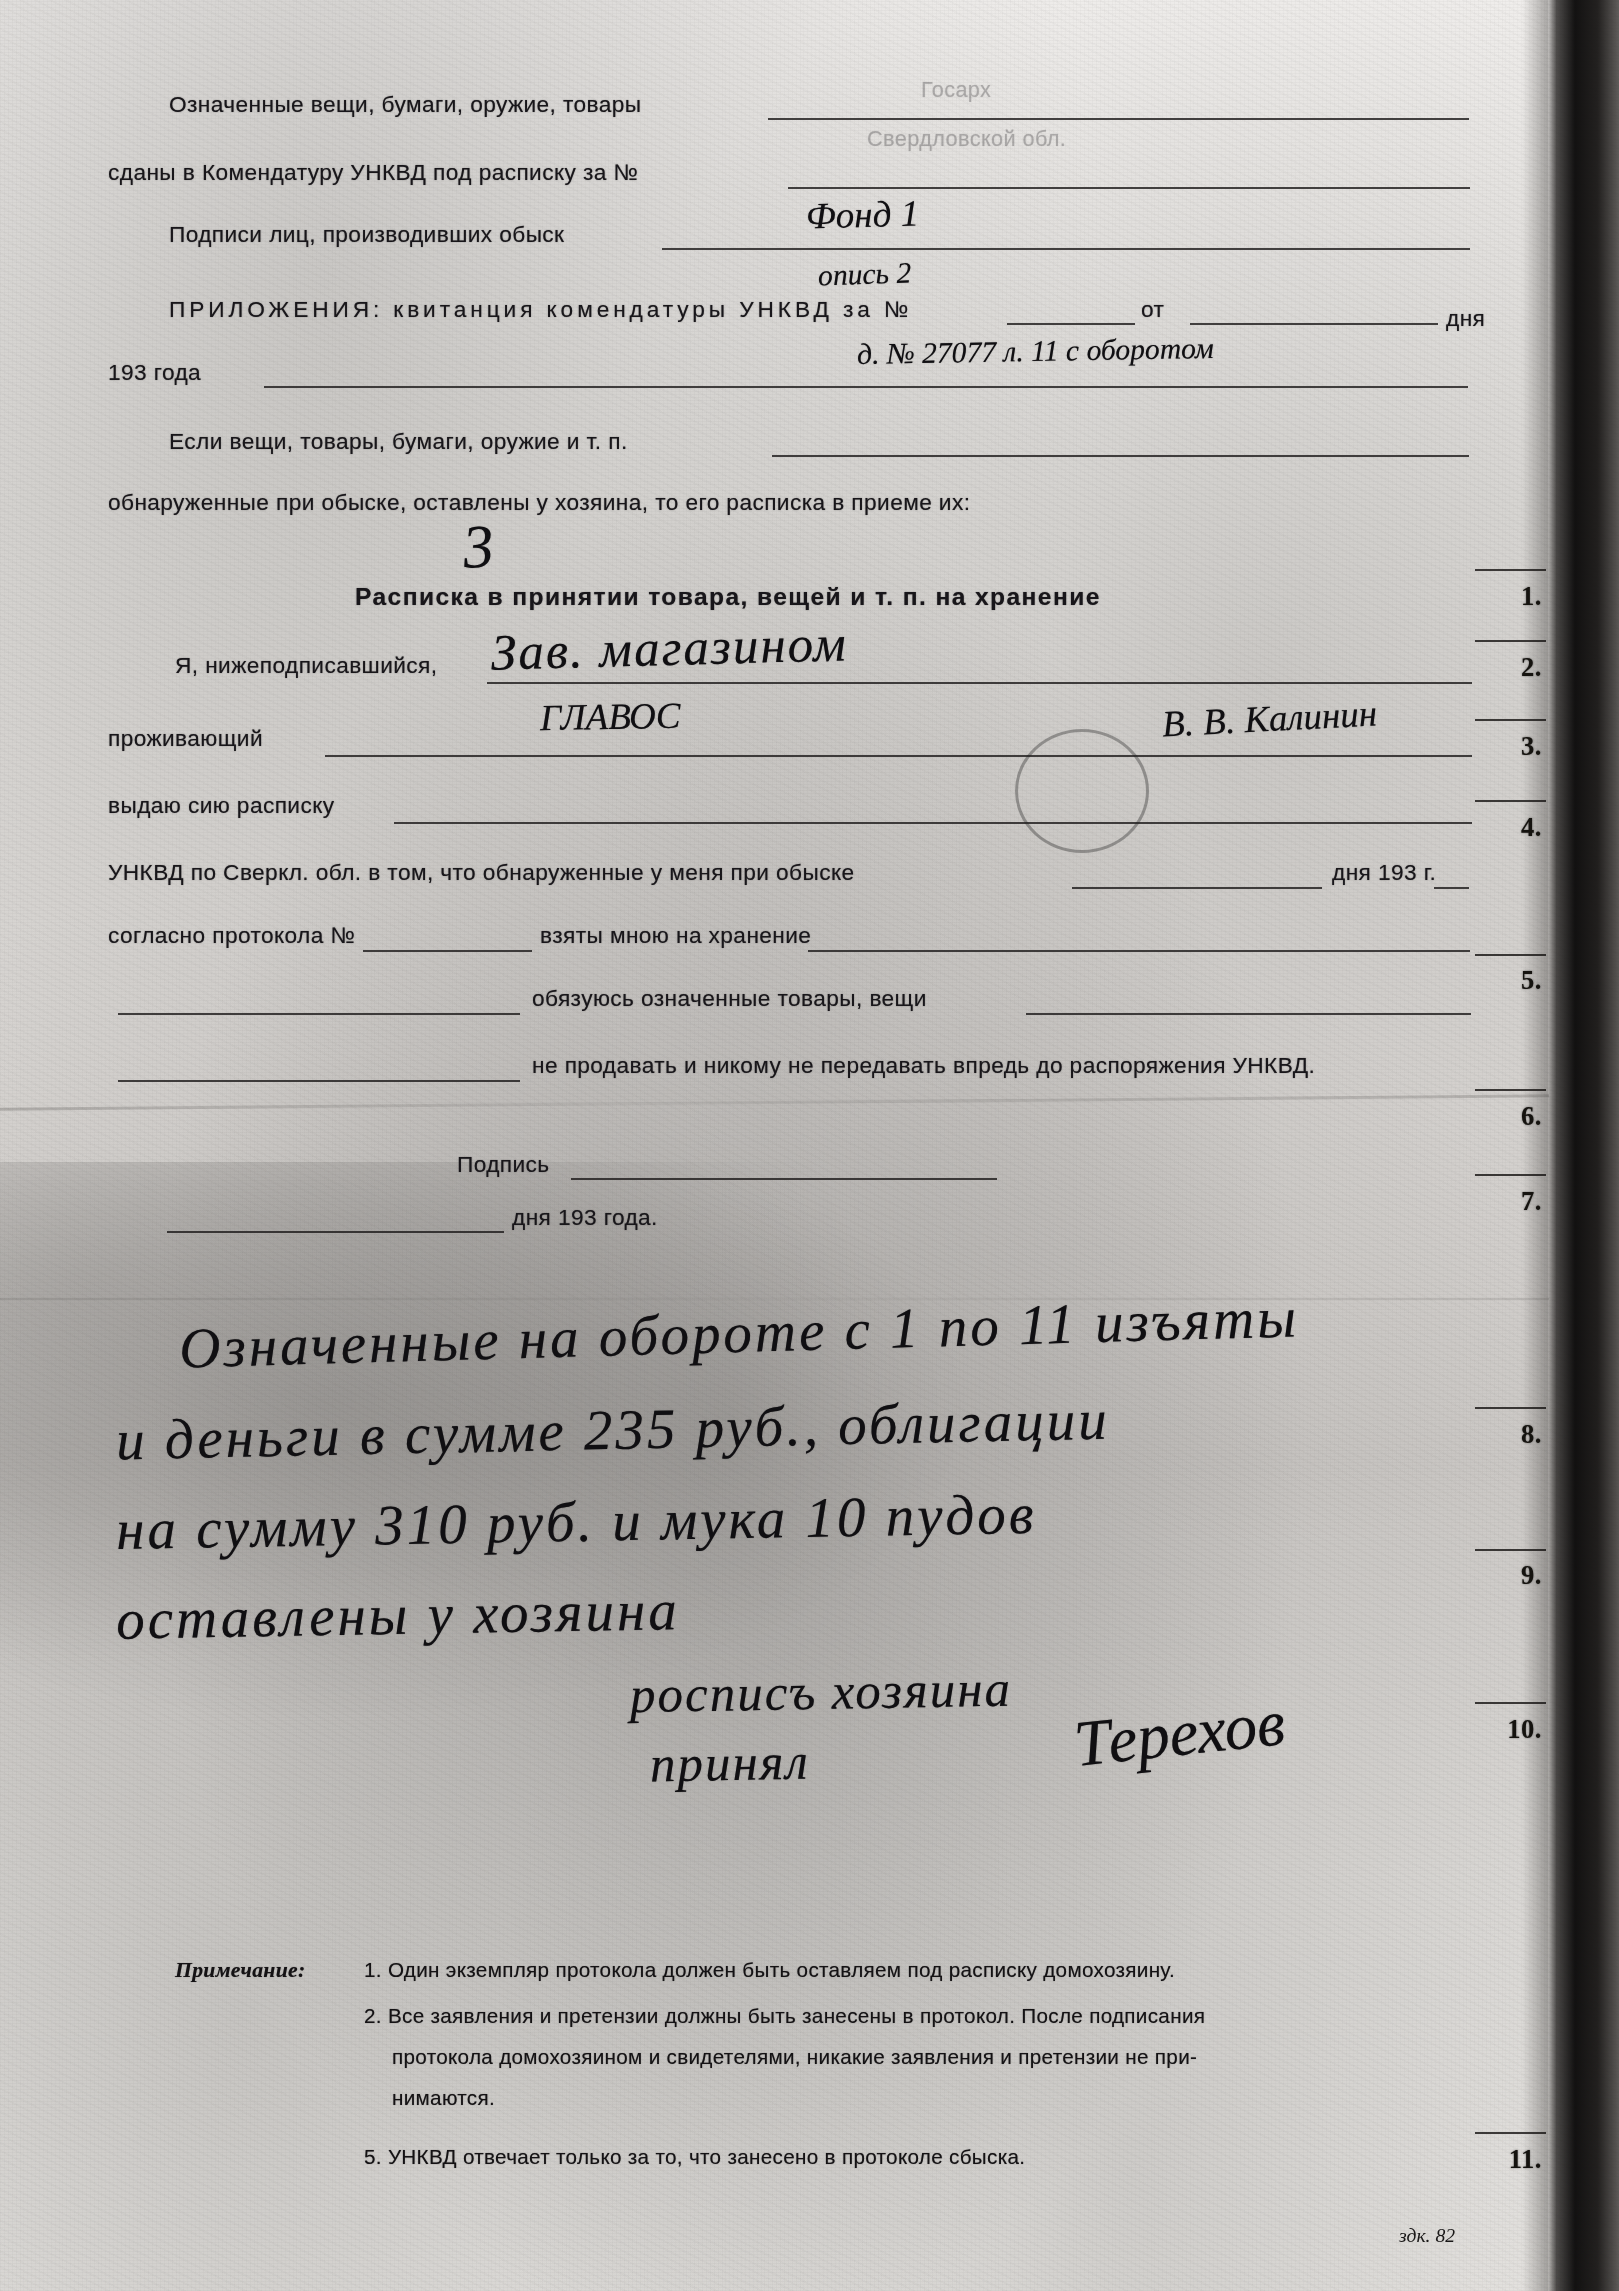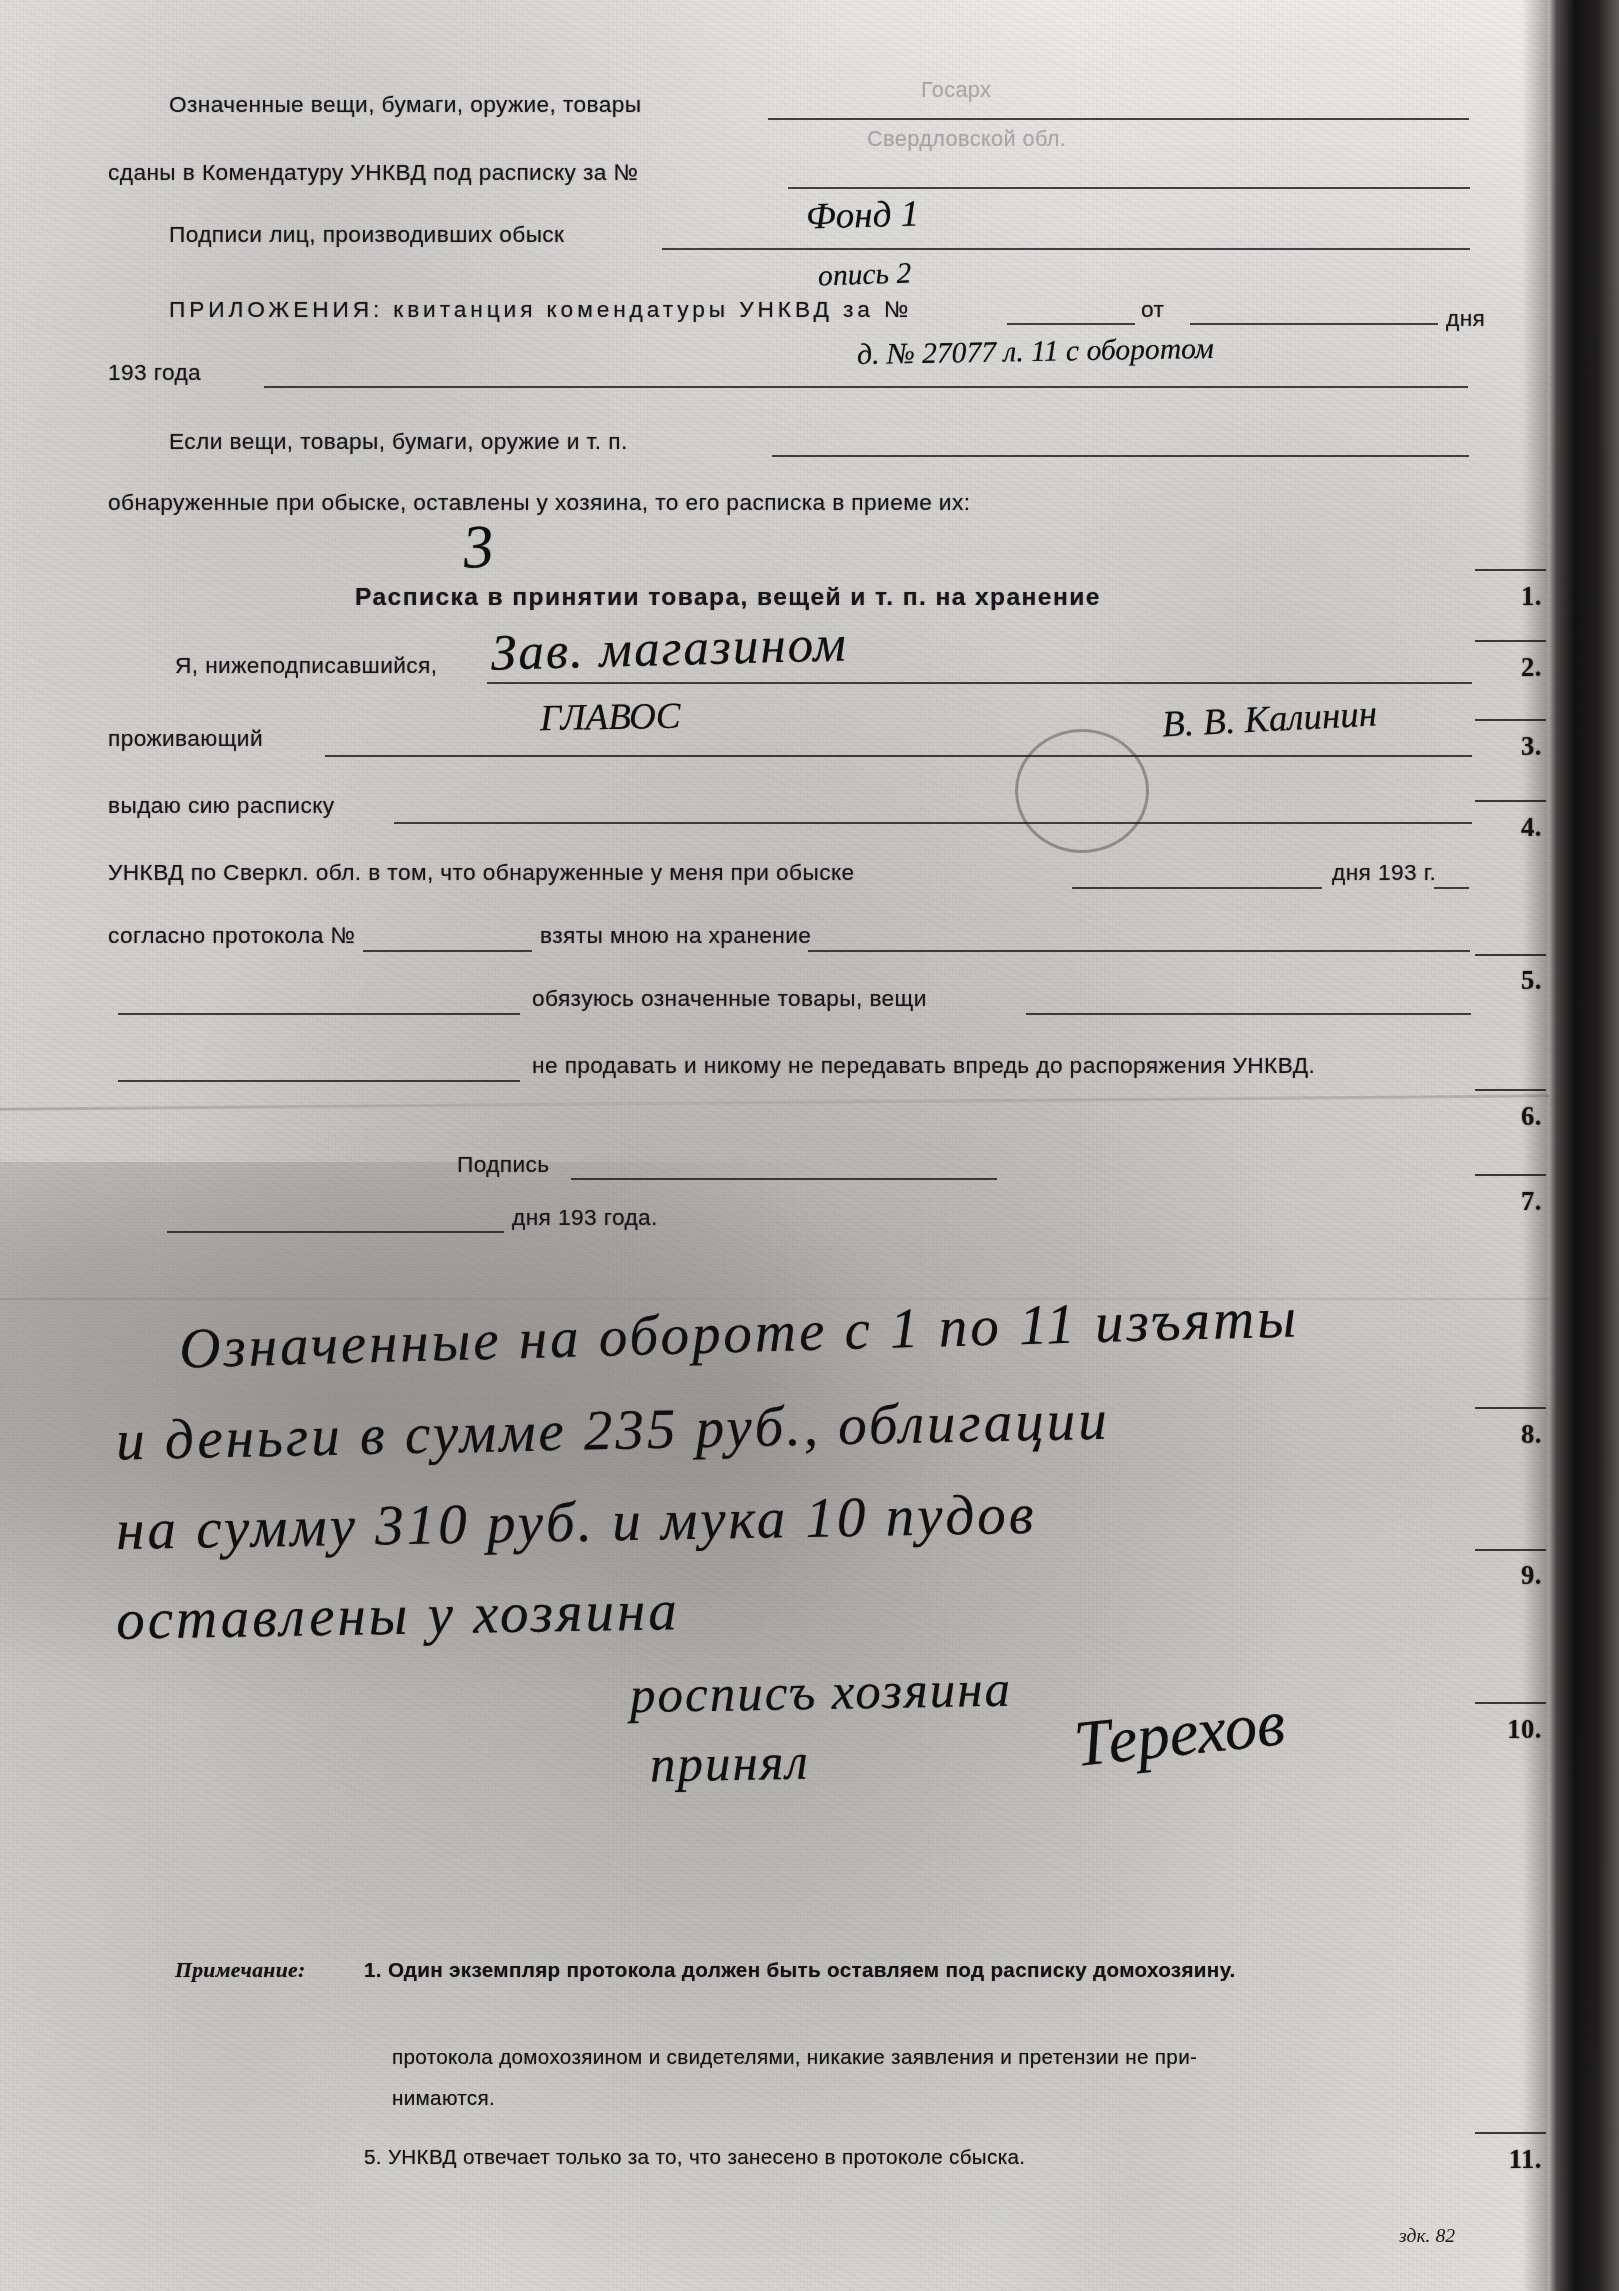--- a/index.html
+++ b/index.html
@@ -249,21 +249,22 @@
 
   <div class="hw hw-xl" style="left:179px; top:1300px; transform:rotate(-1.6deg);">Означенные на обороте с 1 по 11 изъяты</div>
   <div class="hw hw-xl" style="left:116px; top:1397px; transform:rotate(-1.2deg);">и деньги в сумме 235 руб., облигации</div>
   <div class="hw hw-xl" style="left:116px; top:1489px; transform:rotate(-1deg);">на сумму 310 руб. и мука 10 пудов</div>
   <div class="hw hw-xl" style="left:116px; top:1582px; transform:rotate(-1deg);">оставлены у хозяина</div>
   <div class="hw hw-lg" style="left:630px; top:1663px; transform:rotate(-1deg);">росписъ хозяина</div>
   <div class="hw hw-lg" style="left:650px; top:1734px; transform:rotate(-1deg);">принял</div>
   <div class="hw" style="left:1074px; top:1696px; font-size:65px; transform:rotate(-6deg);">Терехов</div>
 
   <div class="note note-label" style="left:175px; top:1958px;">Примечание:</div>
-  <div class="note" style="left:364px; top:1958px; font-weight:bold;">1. Один экземпляр протокола должен быть оставляем под расписку домохозяину.</div>
+  <div class="note" style="left:364px; top:1958px; font-weight:normal;">1. Один экземпляр протокола должен быть оставляем под расписку домохозяину.</div>
+  <div class="note" style="left:364px; top:2004px;">2. Все заявления и претензии должны быть занесены в протокол. После подписания</div>
   <div class="note" style="left:392px; top:2045px;text-align:center;">протокола домохозяином и свидетелями, никакие заявления и претензии не при-</div>
   <div class="note" style="left:392px; top:2086px;">нимаются.</div>
   <div class="note" style="left:364px; top:2145px;">5. УНКВД отвечает только за то, что занесено в протоколе сбыска.</div>
 
   <div class="footer-code" style="left:1399px; top:2224px;">здк. 82</div>
 
   <div id="binding-inner"></div>
   <div id="binding"></div>
 
   <div class="margin-rule" style="top:569px;"></div>

